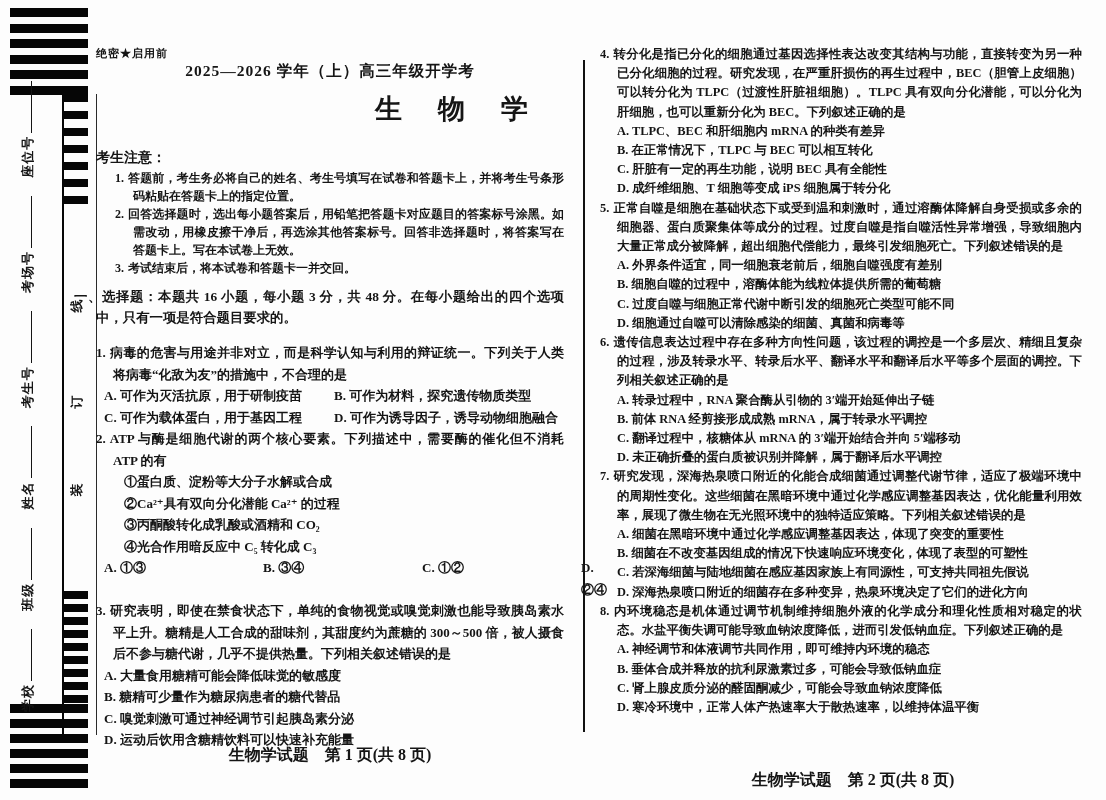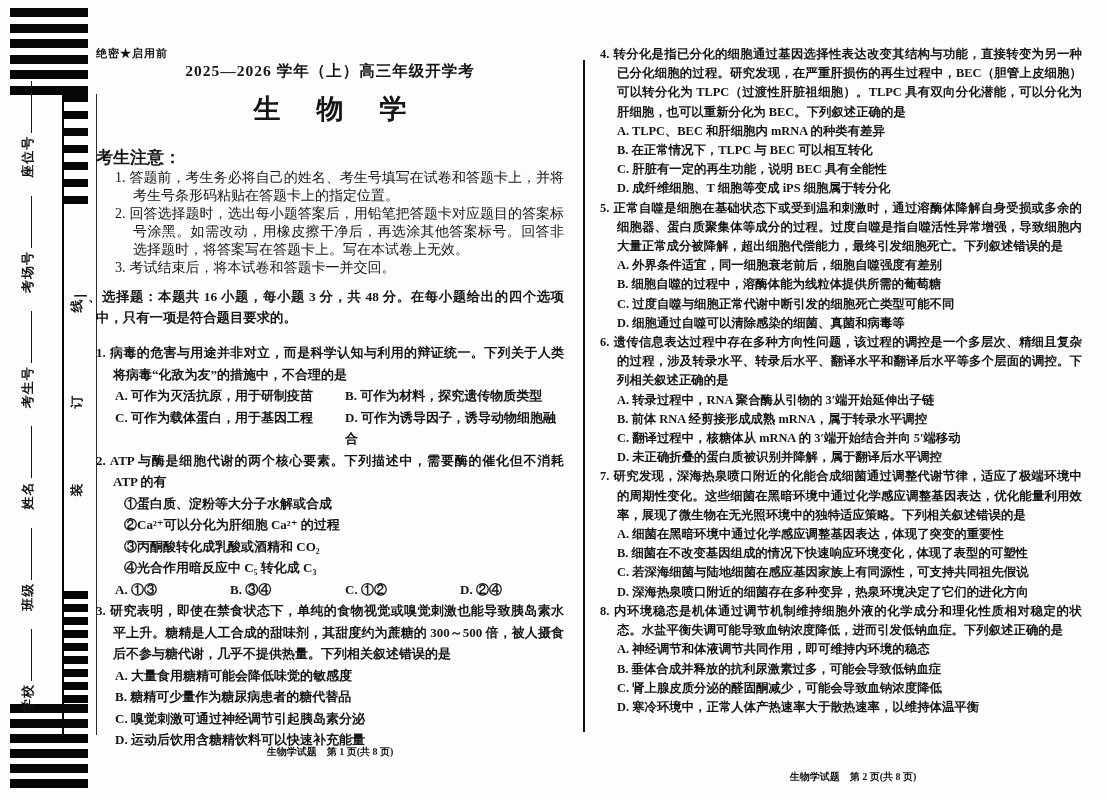--- a/index.html
+++ b/index.html
@@ -32,40 +32,40 @@
     font-size:13px;font-weight:bold;transform:rotate(-90deg);
   }
   .bind-top{top:297px;} .bind-mid{top:393px;} .bind-bottom{top:481px;}
   
   .col-divider{position:absolute;left:583px;top:60px;width:2px;height:672px;background:#111;}
   .col-left{position:absolute;left:96px;top:0;width:468px;}
   .col-right{position:absolute;left:600px;top:0;width:482px;padding-top:45px;box-sizing:border-box;}
   
   .secret{margin-top:46px;font-size:11px;font-weight:bold;letter-spacing:1px;}
   .exam-title{text-align:center;font-size:15.5px;font-weight:bold;letter-spacing:1px;line-height:20px;}
-  .subject{margin-top:10px;text-align:center;font-size:27px;font-weight:bold;letter-spacing:36px;text-indent:36px;line-height:36px;}
-  .notice-head{margin-top:22px;font-size:17px;font-weight:bold;line-height:17px;}
-  .notice{margin-top:3px;font-size:14px;font-weight:normal;line-height:18px;}
+  .subject{margin-top:10px;text-align:right;font-size:27px;font-weight:bold;letter-spacing:36px;text-indent:36px;line-height:36px;}
+  .notice-head{margin-top:22px;font-size:14px;font-weight:bold;line-height:17px;}
+  .notice{margin-top:3px;font-size:12px;font-weight:bold;line-height:18px;}
   .notice-item{padding-left:37px;text-indent:-18px;text-align:justify;}
   .section-head{margin-top:10px;font-size:13.4px;font-weight:bold;line-height:20.5px;text-indent:-22px;text-align:justify;}
   
   .q{font-weight:bold;}
   .col-left .q{font-size:13px;line-height:21.5px;}
   .col-left .q1{margin-top:14px;}
   .col-right .q{font-size:12.4px;line-height:19.2px;}
   .q-stem{margin:0;padding-left:17px;text-indent:-17px;text-align:justify;}
   .q-no{margin-right:4px;}
   .subitems{padding-left:28px;}
-  .opts{padding-left:19px;}
+  .opts{padding-left:8px;}
   .col-right .opts{padding-left:17px;}
   .opts.two-col{display:grid;grid-template-columns:230px 1fr;}
-  .opts.four-col{display:grid;grid-template-columns:115px 115px 115px 1fr;}
+  .opts.four-col{display:grid;grid-template-columns:115px 115px 115px 1fr;gap:44px;}
   .opt{text-align:left;}
   
-  .footer{position:absolute;font-size:10px;font-weight:bold;text-align:center;}
+  .footer{position:absolute;font-size:16px;font-weight:bold;text-align:center;}
   .footer-1{left:96px;width:468px;top:745px;}
   .footer-2{left:612px;width:482px;top:751px;margin-top:19px;}
 </style>
 </head>
 <body>
 
 <div class="page">
 
   <div class="bars bars-top-wide">
     <div class="bar"></div>
@@ -140,21 +140,21 @@
         <div class="opt">B. 可作为材料，探究遗传物质类型</div>
         <div class="opt">C. 可作为载体蛋白，用于基因工程</div>
         <div class="opt">D. 可作为诱导因子，诱导动物细胞融合</div>
       </div>
     </div>
 
     <div class="q">
       <p class="q-stem"><span class="q-no">2.</span><span>ATP 与酶是细胞代谢的两个核心要素。下列描述中，需要酶的催化但不消耗 ATP 的有</span></p>
       <div class="subitems">
         <div>①蛋白质、淀粉等大分子水解或合成</div>
-        <div>②Ca²⁺可以分化为肝细胞 Ca²⁺ 的过程</div>
+        <div>②Ca²⁺具有双向分化潜能 Ca²⁺ 的过程</div>
         <div>③丙酮酸转化成乳酸或酒精和 CO₂</div>
         <div>④光合作用暗反应中 C₅ 转化成 C₃</div>
       </div>
       <div class="opts four-col">
         <div class="opt">A. ①③</div>
         <div class="opt">B. ③④</div>
         <div class="opt">C. ①②</div>
         <div class="opt">D. ②④</div>
       </div>
     </div>

